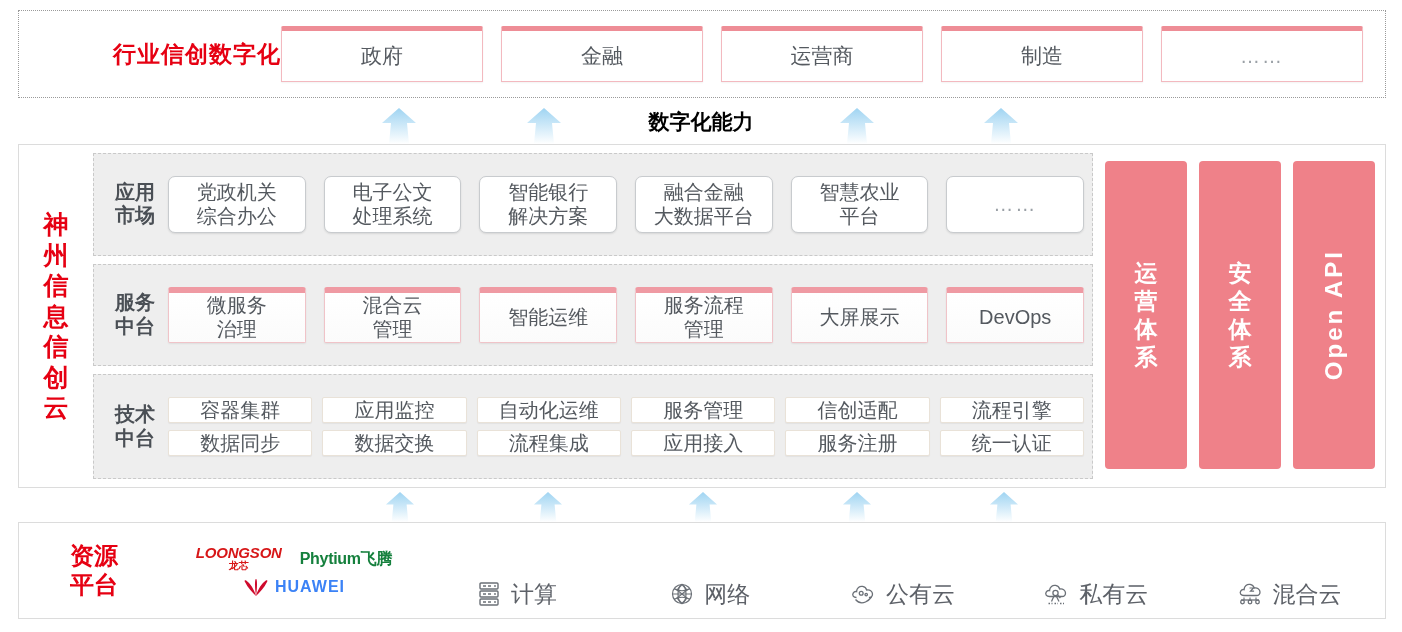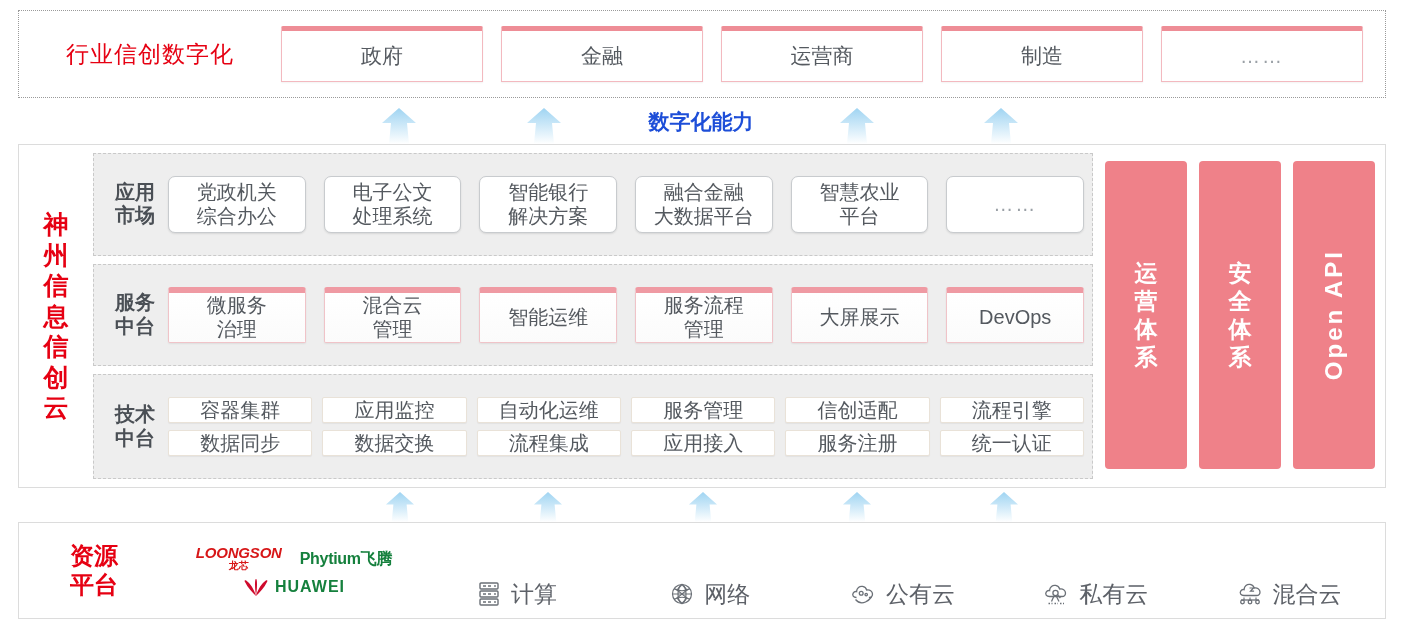--- a/index.html
+++ b/index.html
@@ -12,22 +12,22 @@
   .stage { position: relative; width: 1402px; height: 632px; background:#fff; }
 
   
   .industry-band {
     position: absolute; left: 18px; top: 10px;
     width: 1368px; height: 88px;
     border: 1px dotted #9a9a9a;
     display: flex; align-items: center;
   }
   .industry-title {
-    width: 262px; text-align: center;
-    color: #e60012; font-size: 23px; font-weight: normal;
+    width: 262px; text-align: right;
+    color: #e60012; font-size: 23px; font-weight: bold;
     letter-spacing: 1px;
     flex: 0 0 262px;
   }
   .industry-cards { display: flex; flex: 1; gap: 18px; padding-right: 22px; }
   .industry-card {
     flex: 1; height: 56px;
     background: #fff;
     border: 1px solid #f3b9bf;
     border-top: 5px solid #ee8d96;
     border-radius: 2px 2px 0 0;
@@ -43,21 +43,21 @@
   .arrow-strip.bottom { top: 486px; height: 36px; }
   .uarrow {
     position: absolute; bottom: 0;
     width: 46px; height: 36px;
   }
   .arrow-strip.bottom .uarrow { width: 38px; height: 30px; }
   .uarrow svg { width: 100%; height: 100%; display:block; }
   .cap-label {
     position: absolute; left: 0; right: 0; top: 8px;
     text-align: center;
-    color: #1d4ed8; font-size: 21px; font-weight: bold;
+    color: #000000; font-size: 21px; font-weight: bold;
   }
 
   
   .cloud-panel {
     position: absolute; left: 18px; top: 144px;
     width: 1368px; height: 344px;
     background: #ffffff;
     border: 1px solid #dcdcdc;
     display: flex;
   }
@@ -165,21 +165,21 @@
     font-size: 15px; font-weight: bold; font-style: italic;
     color: #d71718; letter-spacing: -0.2px;
   }
   .logo-loongson .cn { font-size: 10px; color: #d71718; font-weight: bold; margin-top: 1px; }
   .logo-phytium {
     font-size: 16px; font-weight: bold; color: #15803d;
     margin-top: 4px; letter-spacing: -0.3px;
   }
   .logo-huawei { display:flex; align-items:center; gap: 6px; }
   .logo-huawei .petal { width: 26px; height: 17px; }
-  .logo-huawei .hw { font-size: 16px; font-weight: bold; color: #15803d; letter-spacing: 1px; }
+  .logo-huawei .hw { font-size: 16px; font-weight: bold; color: #3b82f6; letter-spacing: 1px; }
 
   .resource-items { flex: 1; display: flex; align-items: center; }
   .res-item {
     flex: 1; display: flex; align-items: center; justify-content: center; gap: 7px;
     color: #5d6168; font-size: 23px; margin-top: 47px;
   }
   .res-item .ico { width: 30px; height: 30px; display:block; flex:0 0 30px; }
   .res-item .ico svg { width:100%; height:100%; display:block; }
 </style>
 </head>

